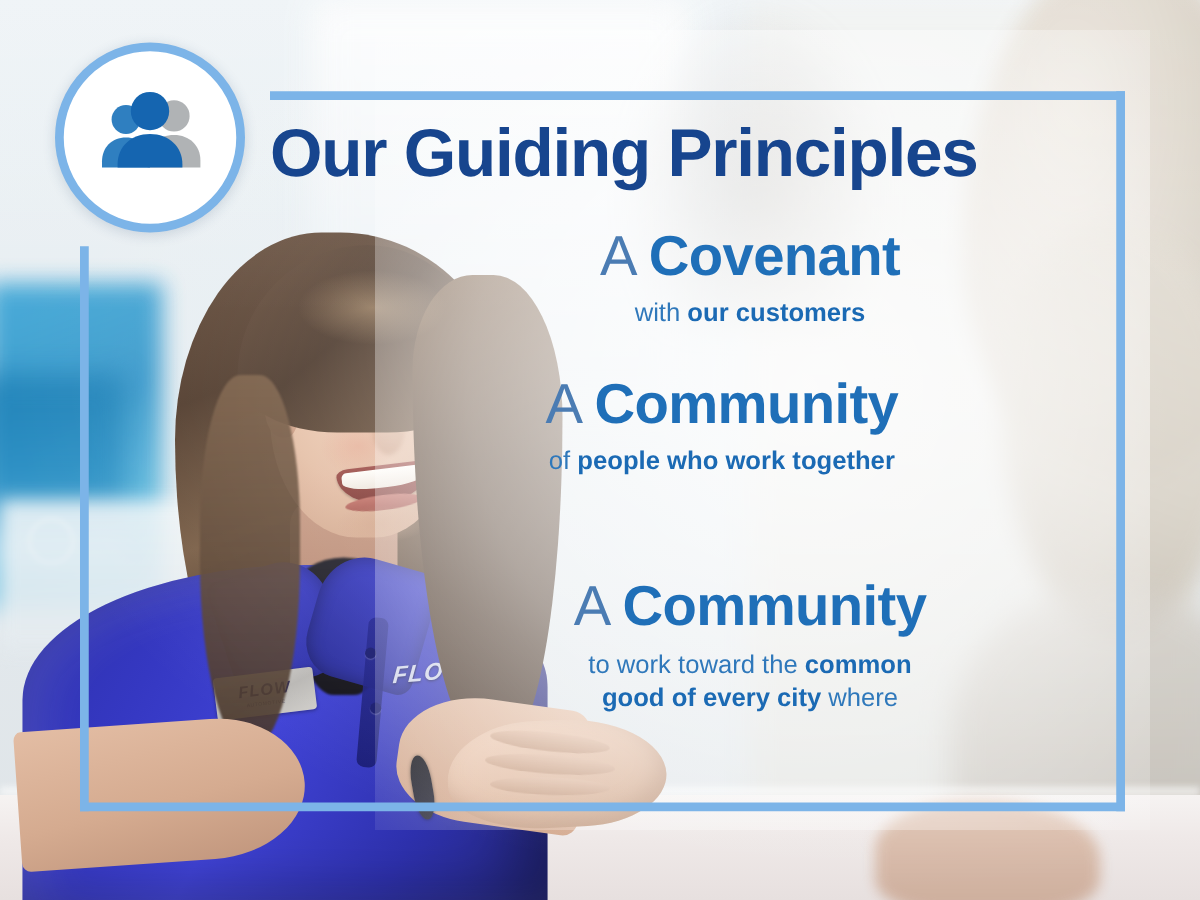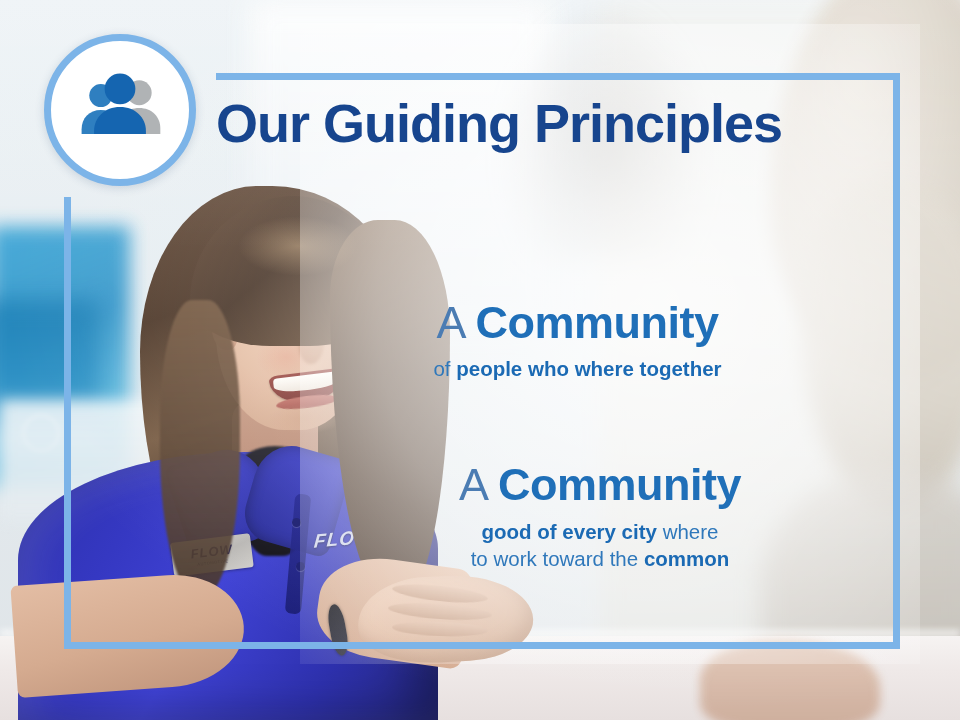--- a/index.html
+++ b/index.html
@@ -481,35 +481,44 @@
       <circle cx="30" cy="35" r="12" fill="#2f7fc0"></circle>
       <path d="M30 50c-12 0-20 8.5-20 20v5h40v-5c0-11.5-8-20-20-20z" fill="#2f7fc0"></path>
 
       <circle cx="50" cy="28" r="16" fill="#1565b0"></circle>
       <path d="M50 47c-16 0-27 11-27 25v3h54v-3c0-14-11-25-27-25z" fill="#1565b0"></path>
     </svg>
   </div>
 
   <div class="title" style="color: rgb(23, 69, 142);">Our Guiding Principles</div>
 
+  <div class="block" id="b1">
+    <div class="headline">
+      <span class="art" style="color: rgb(75, 124, 179);">A</span>
+      <span class="word" style="color: rgb(31, 111, 184);">Covenant</span>
+    </div>
+    <div class="sub" style="color: rgb(47, 120, 187);">
+        <div><span>with </span><b>our customers</b></div>
+      </div>
+  </div>
 
   <div class="block" id="b2">
     <div class="headline">
       <span class="art" style="color: rgb(75, 124, 179);">A</span>
       <span class="word" style="color: rgb(31, 111, 184);">Community</span>
     </div>
     <div class="sub" style="color: rgb(47, 120, 187);">
-        <div><span>of </span><b>people who where together</b></div>
+        <div><span>of </span><b>people who work together</b></div>
       </div>
   </div>
 
   <div class="block" id="b3">
     <div class="headline">
       <span class="art" style="color: rgb(75, 124, 179);">A</span>
       <span class="word" style="color: rgb(31, 111, 184);">Community</span>
     </div>
     <div class="sub" style="color: rgb(47, 120, 187);">
+        <div><span>to work toward the </span><b>common</b></div>
         <div><b>good of every city</b><span> where</span></div>
-        <div><span>to work toward the </span><b>common</b></div>
       </div>
   </div>
 
 </div>
 
 </body></html>

